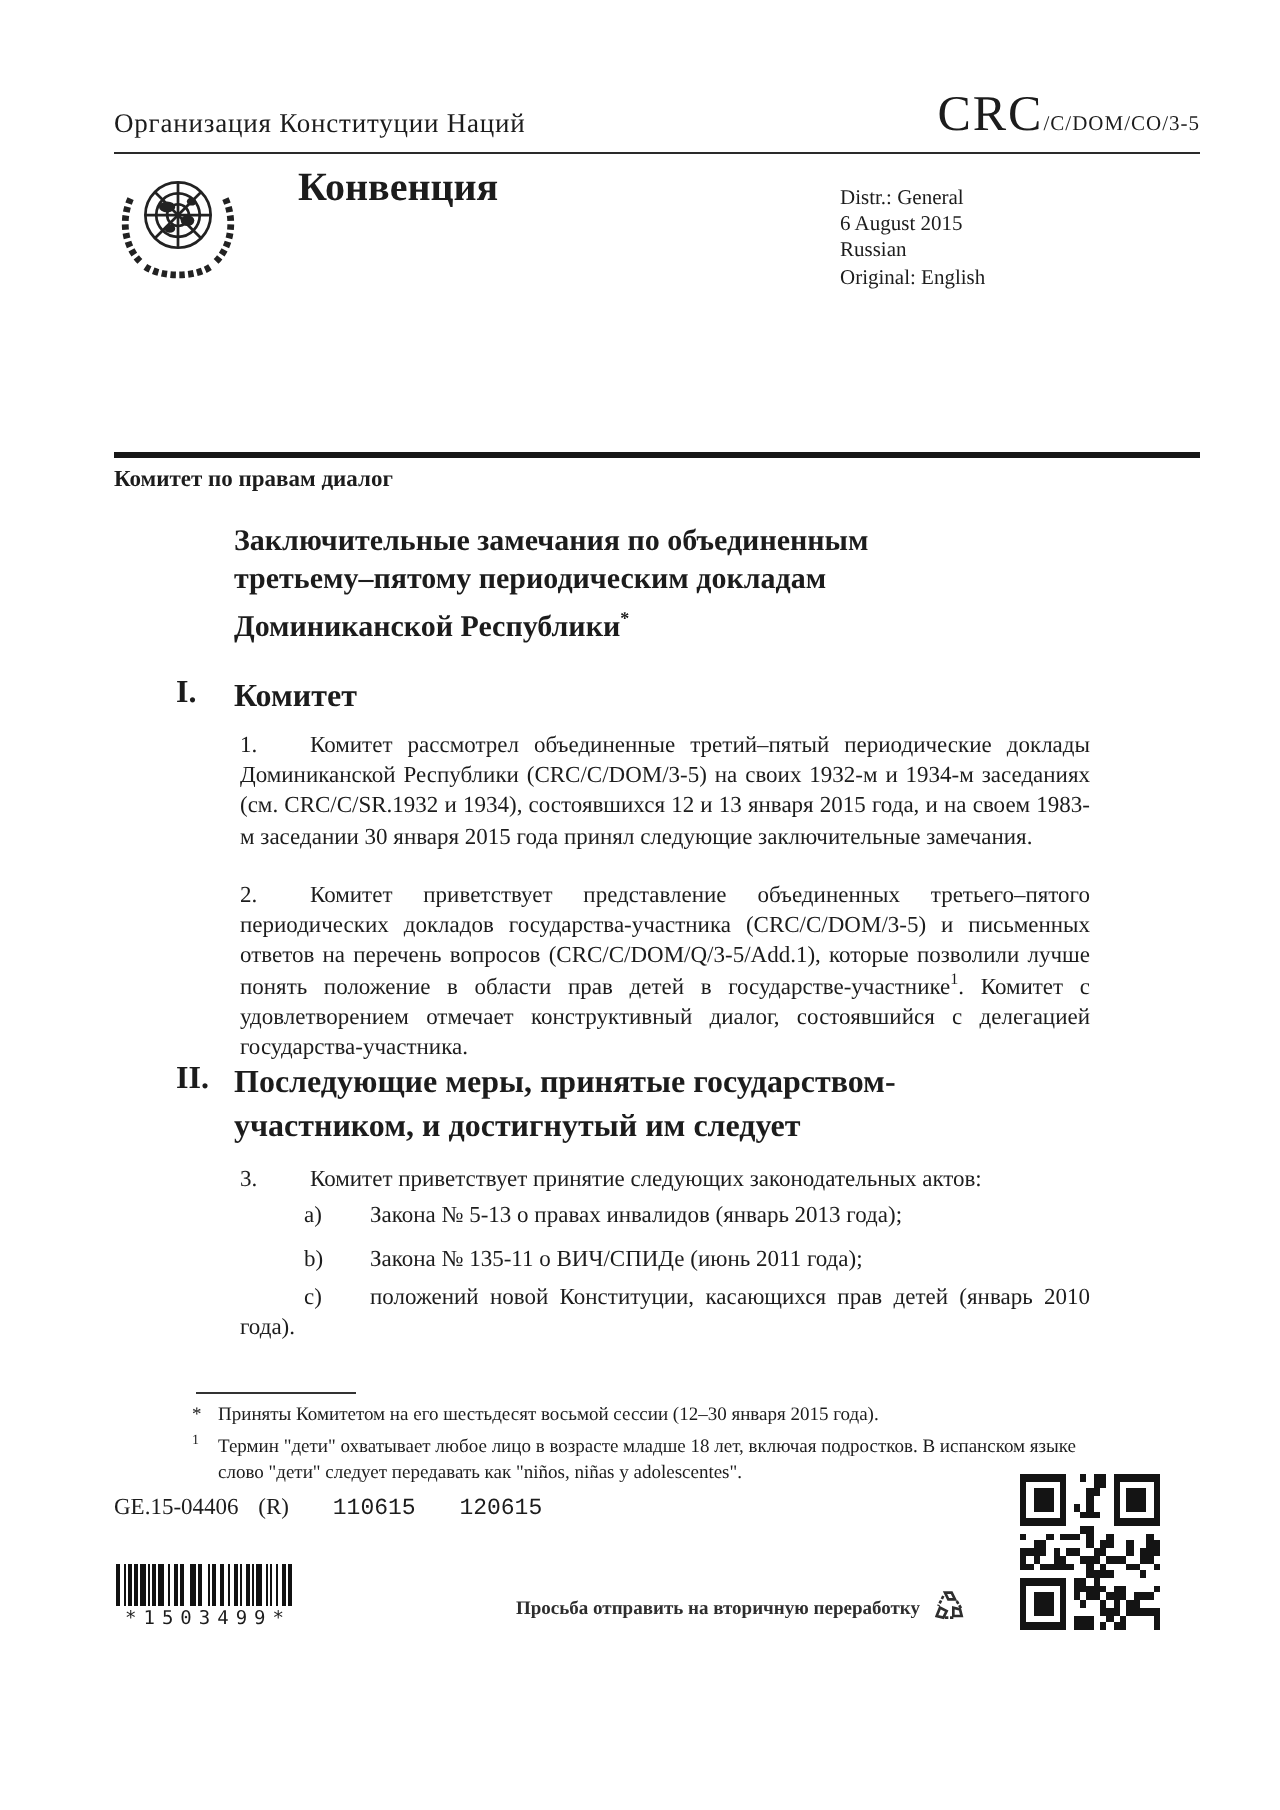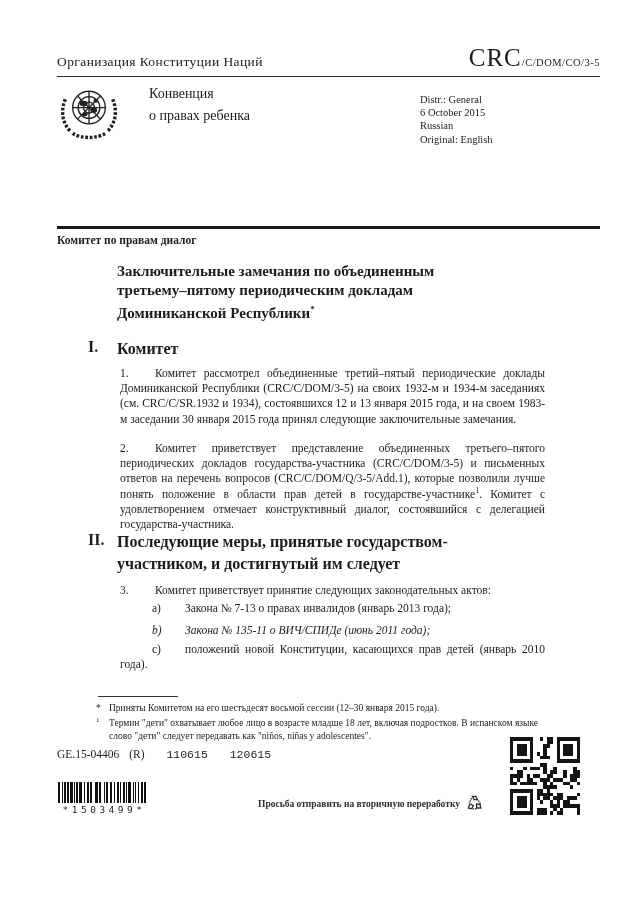--- a/index.html
+++ b/index.html
@@ -7,21 +7,21 @@
   .page{position:absolute;inset:0;background:#ffffff;overflow:hidden;}
 
   
   .org-name{position:absolute;left:57px;top:54px;font-size:13.5px;letter-spacing:.4px;}
   .doc-symbol{position:absolute;right:40px;top:44px;text-align:right;white-space:nowrap;}
   .doc-symbol .big{font-size:25px;letter-spacing:1px;}
   .doc-symbol .small{font-size:10.5px;letter-spacing:.5px;}
   .header-rule{position:absolute;left:57px;right:40px;top:76px;height:1.4px;background:#2a2a2a;}
 
   .emblem{position:absolute;left:55px;top:83px;}
-  .treaty-title{position:absolute;left:149px;top:83px;font-size:14px;font-weight:normal;line-height:22px;}
+  .treaty-title{position:absolute;left:149px;top:83px;font-size:20px;font-weight:bold;line-height:22px;}
   .distr{position:absolute;left:420px;top:93px;font-size:10.5px;line-height:13.2px;}
 
   .thick-rule{position:absolute;left:57px;right:40px;top:226px;height:2.6px;background:#171717;}
   .committee{position:absolute;left:57px;top:234px;font-size:11.5px;font-weight:bold;}
 
   .doc-title{position:absolute;left:117px;top:262px;width:378px;font-size:15px;font-weight:bold;line-height:19px;}
   .doc-title sup{font-size:9px;}
 
   .sec-head{position:absolute;left:0;font-weight:bold;font-size:16px;}
   .sec-num{position:absolute;left:88px;top:0;}
@@ -32,21 +32,21 @@
   .para{position:absolute;left:120px;width:425px;font-size:11.5px;line-height:15.2px;text-align:justify;}
   .para .pnum{display:inline-block;width:35px;}
   .para sup{font-size:8px;line-height:0;}
   .p1{top:366px;}
   .p2{top:441px;}
   .p3{top:583px;}
 
   .item{position:absolute;left:120px;width:425px;font-size:11.5px;line-height:15.2px;text-align:justify;text-indent:32px;}
   .item .ilabel{display:inline-block;width:33px;text-indent:0;}
   .item-a{top:601px;}
-  .item-b{top:623px;font-style:italic;}
+  .item-b{top:623px;}
   .item-c{top:642px;}
 
   .fn-rule{position:absolute;left:98px;top:696px;width:80px;height:1.2px;background:#333;}
   .footnote{position:absolute;left:96px;width:452px;font-size:9.5px;line-height:12.6px;padding-left:13px;text-indent:-13px;}
   .footnote .fmark{display:inline-block;width:13px;text-indent:0;vertical-align:top;}
   .fn-star{top:702px;}
   .fn-one{top:714px;}
   .fn-one .fmark{font-size:7px;vertical-align:super;}
 
   .ge-line{position:absolute;left:57px;top:748px;font-size:11.5px;white-space:nowrap;}
@@ -95,26 +95,25 @@
       <g stroke="#222" fill="none" stroke-width="5" stroke-dasharray="4 2.5">
         <path d="M22,70 C10,58 8,38 16,22"></path>
         <path d="M78,70 C90,58 92,38 84,22"></path>
         <path d="M26,74 C38,82 62,82 74,74"></path>
       </g>
     </svg>
   </div>
 
   <div class="treaty-title">
     <div>Конвенция</div>
-    <div>о правах ребенка</div>
   </div>
 
   <div class="distr">
     <div>Distr.: General</div>
-    <div>6 October 2015</div>
+    <div>6 August 2015</div>
     <div>Russian</div>
     <div>Original: English</div>
   </div>
 
   <div class="thick-rule"></div>
 
   <div class="committee">Комитет по правам диалог</div>
 
   <div class="doc-title"><span>Заключительные замечания по объединенным третьему–пятому периодическим докладам Доминиканской Республики</span><sup>*</sup></div>
 
@@ -127,21 +126,21 @@
 
   <div class="para p2"><span class="pnum">2.</span><span>Комитет приветствует представление объединенных третьего–пятого периодических докладов государства-участника (CRC/C/DOM/3-5) и письменных ответов на перечень вопросов (CRC/C/DOM/Q/3-5/Add.1), которые позволили лучше понять положение в области прав детей в государстве-участнике</span><sup>1</sup><span>. Комитет с удовлетворением отмечает конструктивный диалог, состоявшийся с делегацией государства-участника.</span></div>
 
   <div class="sec-head sec2">
     <span class="sec-num">II.</span>
     <span class="sec-title">Последующие меры, принятые государством-участником, и достигнутый им следует</span>
   </div>
 
   <div class="para p3"><span class="pnum">3.</span><span>Комитет приветствует принятие следующих законодательных актов:</span></div>
 
-  <div class="item item-a"><span class="ilabel">a)</span><span>Закона № 7-13 о правах инвалидов (январь 2013 года);</span></div>
+  <div class="item item-a"><span class="ilabel">a)</span><span>Закона № 5-13 о правах инвалидов (январь 2013 года);</span></div>
   <div class="item item-b"><span class="ilabel">b)</span><span>Закона № 135-11 о ВИЧ/СПИДе (июнь 2011 года);</span></div>
   <div class="item item-c"><span class="ilabel">c)</span><span>положений новой Конституции, касающихся прав детей (январь 2010 года).</span></div>
 
   <div class="fn-rule"></div>
   <div class="footnote fn-star"><span class="fmark">*</span><span>Приняты Комитетом на его шестьдесят восьмой сессии (12–30 января 2015 года).</span></div>
   <div class="footnote fn-one"><span class="fmark">1</span><span>Термин "дети" охватывает любое лицо в возрасте младше 18 лет, включая подростков. В испанском языке слово "дети" следует передавать как "niños, niñas y adolescentes".</span></div>
 
   <div class="ge-line">
     <span>GE.15-04406</span>
     <span class="ge-lang">(R)</span>

